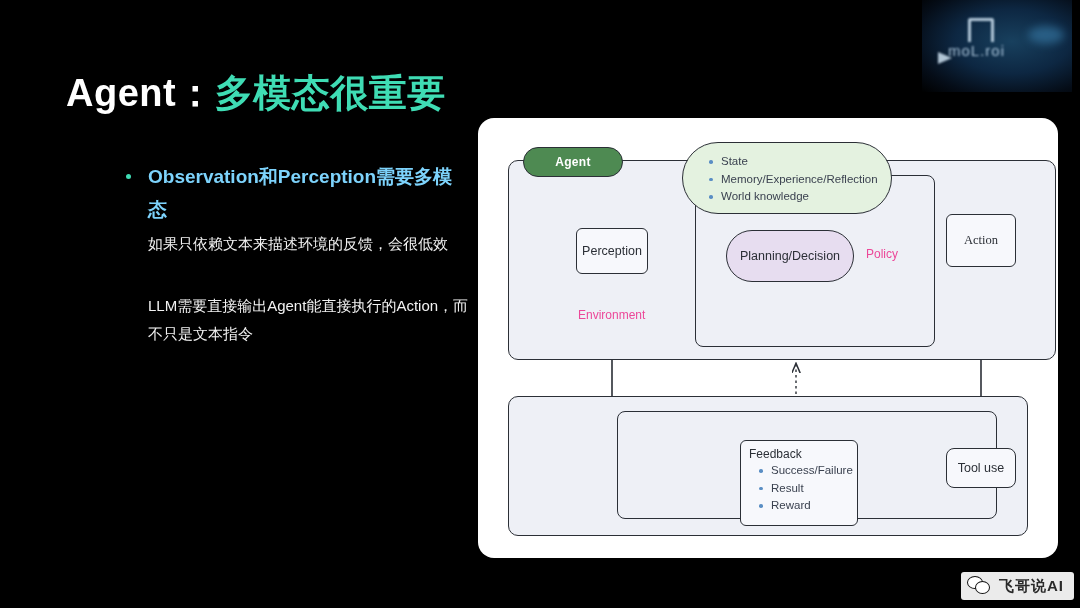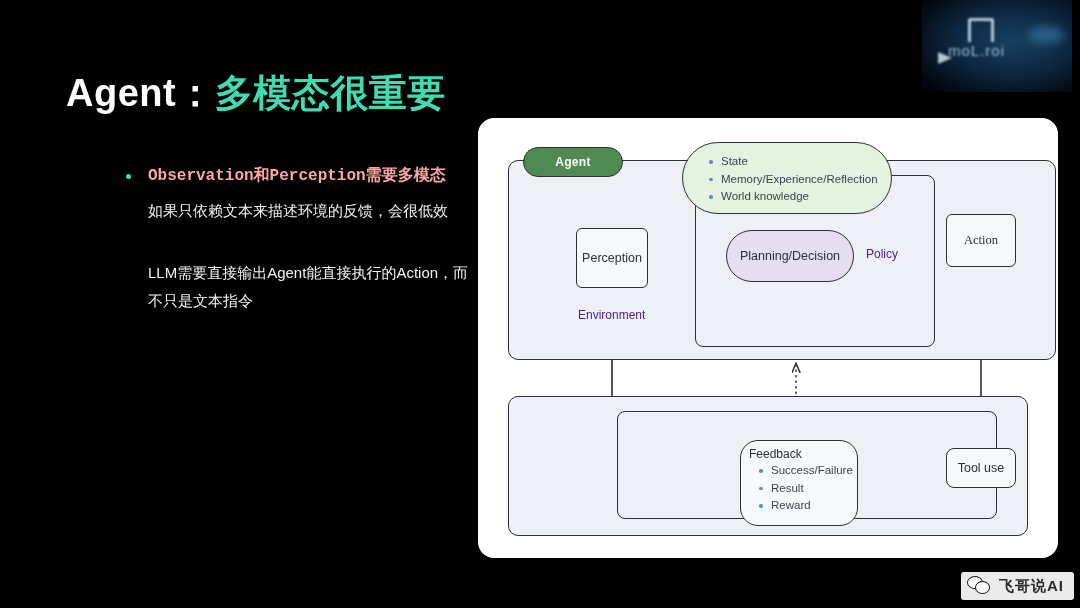--- a/index.html
+++ b/index.html
@@ -53,21 +53,21 @@
     font-size: 38px; font-weight: bold; color: #ffffff;
     letter-spacing: .5px; white-space: nowrap;
   }
   .title .accent { color: #3fdcb4; }
 
   
   .bullets { position: absolute; left: 120px; top: 160px; width: 350px; }
   .bullet-block { margin-bottom: 34px; }
   .bullet-head {
     position: relative; padding-left: 28px;
-    color: #fca5a5; font-size: 16px; font-weight: bold; line-height: 33px; font-family: Liberation Mono, monospace;
+    color: #7dd3fc; font-size: 19px; font-weight: bold; line-height: 33px;
   }
   .bullet-head::before {
     content: ""; position: absolute; left: 6px; top: 14px;
     width: 5px; height: 5px; border-radius: 50%; background: #3fdcb4;
   }
   .bullet-body {
     padding-left: 28px; color: #f2f2f2; font-size: 15px; line-height: 28px;
     margin-top: 4px;
   }
 
@@ -102,21 +102,21 @@
   }
   #agent-inner { left: 186px; top: 14px; width: 240px; height: 172px; }
   #env-inner   { left: 108px; top: 14px; width: 380px; height: 108px; }
 
   .node {
     position: absolute; background: #f7f8fc;
     border: 1.6px solid #2b2f36; border-radius: 6px;
     display: flex; align-items: center; justify-content: center;
     font-size: 12.5px; color: #2b2f36; text-align: center;
   }
-  #perception-node { left: 98px; top: 110px; width: 72px; height: 60px; }
+  #perception-node { left: 98px; top: 110px; width: 72px; height: 46px; }
   #action-node     { left: 468px; top: 96px; width: 70px; height: 53px; font-family: Liberation Serif, serif; }
   #tooluse-node    { left: 468px; top: 330px; width: 70px; height: 40px; border-radius: 8px; text-align: right; }
 
   .state-box {
     position: absolute; left: 204px; top: 24px; width: 210px; height: 72px;
     background: #e4f2e0; border: 1.6px solid #2b2f36; border-radius: 36px;
     padding: 10px 0 0 26px;
   }
   .state-box li, .feedback-box li {
     list-style: none; position: relative;
@@ -130,28 +130,28 @@
 
   .plan-node {
     position: absolute; left: 248px; top: 112px; width: 128px; height: 52px;
     background: #e7ddf0; border: 1.6px solid #2b2f36; border-radius: 26px;
     display: flex; align-items: center; justify-content: center;
     font-size: 12.5px; color: #2b2f36;
   }
 
   .feedback-box {
     position: absolute; left: 262px; top: 322px; width: 118px; height: 86px;
-    background: #f7f8fc; border: 1.6px solid #2b2f36; border-radius: 18px;
+    background: #f7f8fc; border: 1.6px solid #2b2f36; border-radius: 6px;
     padding: 6px 0 0 8px;
   }
   .feedback-title { font-size: 12px; color: #2b2f36; margin-bottom: 1px; }
   .feedback-box ul { margin-left: 10px; }
 
   .edge-label {
-    position: absolute; font-size: 12px; color: #4c1d95; white-space: nowrap;
+    position: absolute; font-size: 12px; color: #ec4899; white-space: nowrap;
   }
   #observation-label { left: 100px; top: 190px; }
   #policy-label      { left: 388px; top: 129px; }
 
   .wm {
     position: absolute; font-size: 9px; color: #cfd4e0;
     transform: rotate(-18deg); opacity: .75; pointer-events: none;
     font-family: "Liberation Sans", sans-serif; white-space: nowrap;
   }
 

